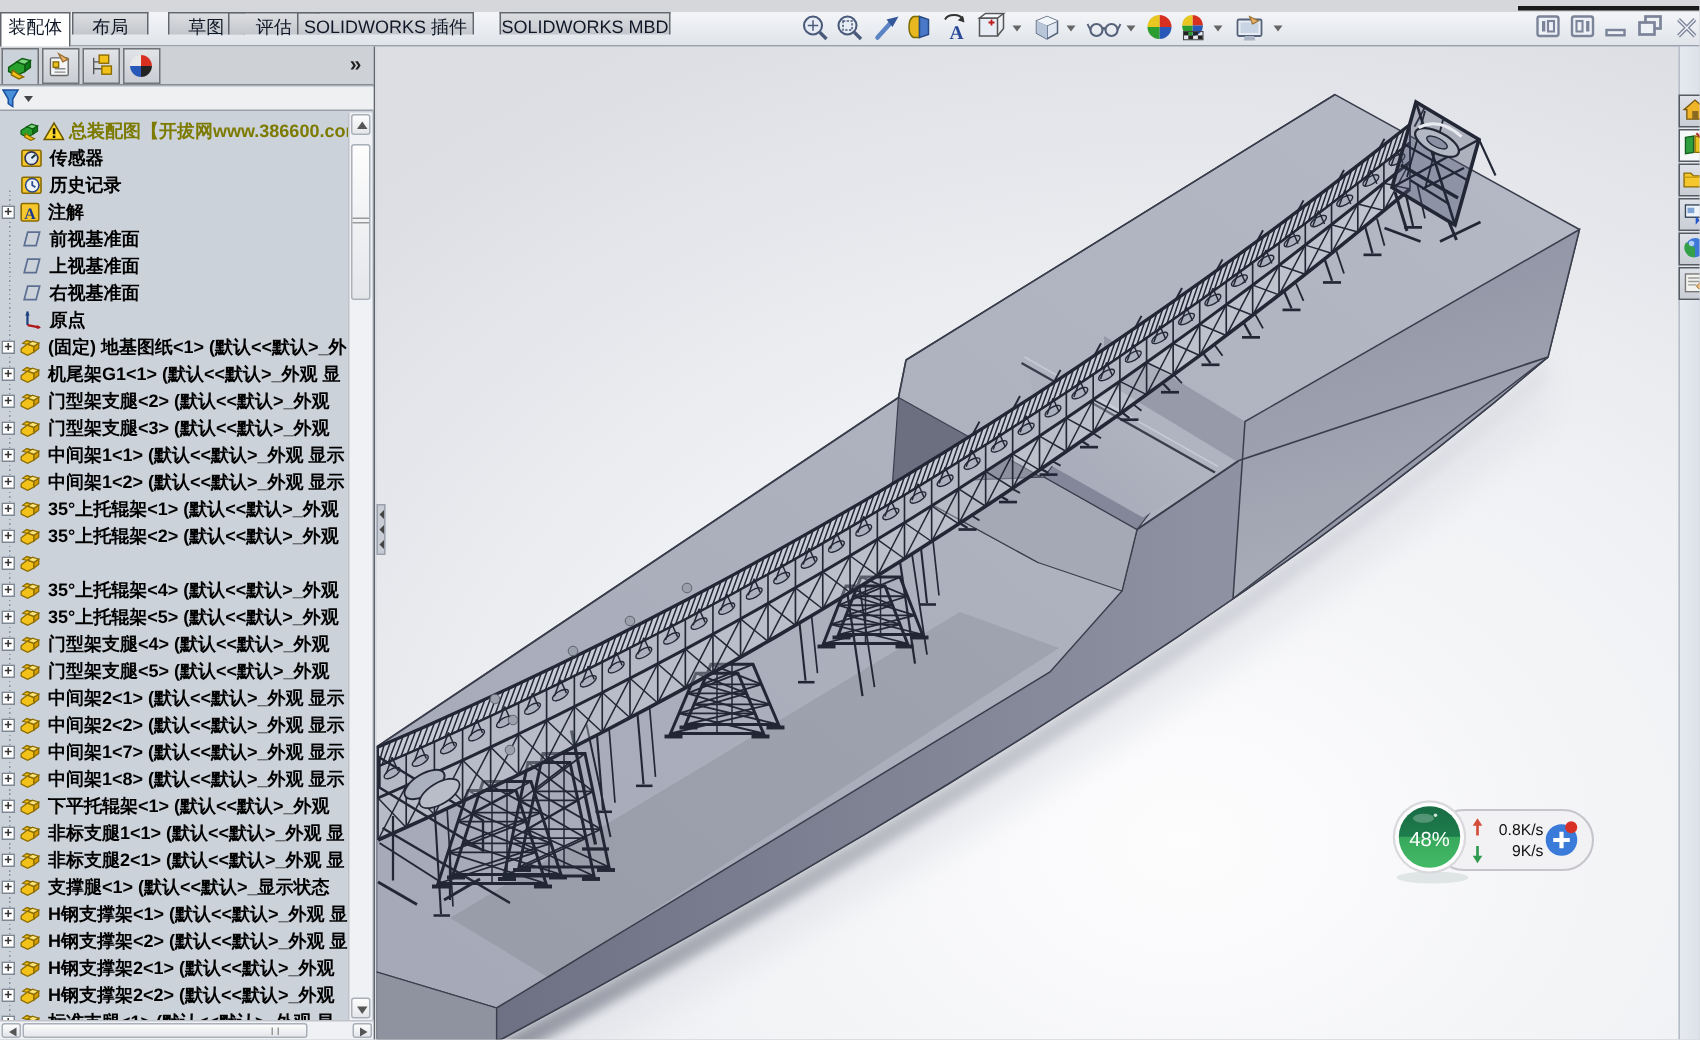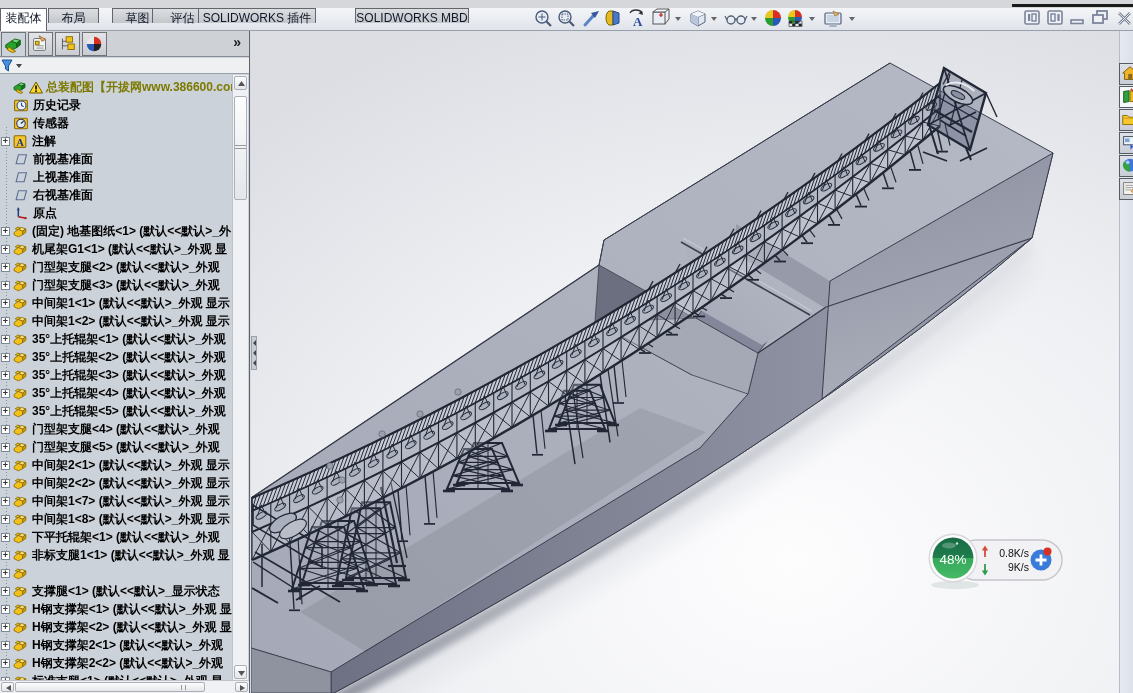--- a/index.html
+++ b/index.html
@@ -538,21 +538,21 @@
         <line x1="960.0" y1="161.0" x2="987.0" y2="148.0" stroke="#222736" stroke-width="1.8"></line>
         <line x1="986.0" y1="93.0" x2="997.0" y2="117.0" stroke="#222736" stroke-width="1.4"></line>
       </g>
     </g>
   </svg>
 <div class="tab tab-act" style="left:0px;width:47px;">装配体</div>
 <div class="tab" style="left:48px;width:51px;">布局</div>
 <div class="tab" style="left:112px;width:51px;">草图</div>
 <div class="tab" style="left:152px;width:61px;">评估</div>
 <div class="tab" style="left:198px;width:118px;">SOLIDWORKS 插件</div>
-<div class="tab" style="left:333px;width:114px;margin-left:22px;">SOLIDWORKS MBD</div>
+<div class="tab" style="left:333px;width:114px;">SOLIDWORKS MBD</div>
 <svg width="340" height="24" viewBox="0 0 340 24" style="position:absolute;left:533px;top:7px">
     <circle cx="9" cy="10" r="6" fill="#e8edf5" stroke="#4a5a7a" stroke-width="1.4"></circle>
     <path d="M13.5 14.5 L18 19" stroke="#4a5a7a" stroke-width="2.2"></path>
     <path d="M9 6.5 V13.5 M5.5 10 H12.5" stroke="#4a5a7a" stroke-width="1"></path>
     <circle cx="32" cy="10" r="6" fill="#e8edf5" stroke="#4a5a7a" stroke-width="1.4"></circle>
     <path d="M36.5 14.5 L41 19" stroke="#4a5a7a" stroke-width="2.2"></path>
     <rect x="29" y="7" width="6" height="6" fill="none" stroke="#4a5a7a" stroke-width="1" stroke-dasharray="1.5 1"></rect>
     <path d="M52 18 L61 8" stroke="#5b84c4" stroke-width="3" stroke-linecap="round"></path>
     <path d="M58 6 L66 4 L62 11 Z" fill="#35589a"></path>
     <path d="M76 4 C72 6 72 16 76 18 L80 18 L80 4 Z" fill="#e8b820" stroke="#7a6a00"></path>
@@ -654,33 +654,33 @@
           <path d="M16.5 14 L23 3 L29.5 14 Z" fill="#ffd829" stroke="#6b5a00" stroke-width="1"></path>
           <rect x="22.2" y="6.5" width="1.7" height="4" fill="#111"></rect>
           <rect x="22.2" y="11.4" width="1.7" height="1.6" fill="#111"></rect>
         </svg>
         <span class="tl" style="color:#7d7a00">总装配图【开拔网www.386600.com】</span>
       </div>
 <div class="trow">
         <span class="pbe"></span>
         <svg class="ti" viewBox="0 0 16 16">
           <rect x="1.5" y="3" width="12" height="10" rx="1" fill="#f6c62d" stroke="#8a6b00"></rect>
+          <circle cx="7.5" cy="8" r="4" fill="#dfe9f5" stroke="#335"></circle>
+          <path d="M7.5 8 L10 5.8" stroke="#133" stroke-width="1.1"></path>
+        </svg>
+        <span class="tl">传感器</span>
+      </div>
+<div class="trow">
+        <span class="pbe"></span>
+        <svg class="ti" viewBox="0 0 16 16">
+          <rect x="1.5" y="3" width="12" height="10" rx="1" fill="#f6c62d" stroke="#8a6b00"></rect>
           <circle cx="8" cy="8" r="4.2" fill="#eef3fa" stroke="#2a4a8a"></circle>
           <path d="M8 5.5 L8 8 L10 9.2" stroke="#2a4a8a" stroke-width="1.1" fill="none"></path>
         </svg>
         <span class="tl">历史记录</span>
-      </div>
-<div class="trow">
-        <span class="pbe"></span>
-        <svg class="ti" viewBox="0 0 16 16">
-          <rect x="1.5" y="3" width="12" height="10" rx="1" fill="#f6c62d" stroke="#8a6b00"></rect>
-          <circle cx="7.5" cy="8" r="4" fill="#dfe9f5" stroke="#335"></circle>
-          <path d="M7.5 8 L10 5.8" stroke="#133" stroke-width="1.1"></path>
-        </svg>
-        <span class="tl">传感器</span>
       </div>
 <div class="trow">
         <span class="pb">+</span>
         <svg class="ti" viewBox="0 0 16 16">
           <rect x="2" y="2.5" width="11" height="11" rx="1" fill="#f6c62d" stroke="#8a6b00"></rect>
           <text x="7.5" y="12" font-size="10" font-weight="bold" fill="#193a8a" text-anchor="middle" font-family="Liberation Serif">A</text>
         </svg>
         <span class="tl">注解</span>
       </div>
 <div class="trow">
@@ -795,21 +795,20 @@
         <span class="tl">35°上托辊架&lt;2&gt; (默认&lt;&lt;默认&gt;_外观</span>
       </div>
 <div class="trow">
         <span class="pb">+</span>
         <svg class="ti" viewBox="0 0 16 16">
           <path d="M2 9 L6 6 L10 7.5 L10 11 L6 13 L2 11 Z" fill="#f2c21a" stroke="#8a6b00" stroke-width="0.8"></path>
           <path d="M6 6 L10 7.5 L13 5.5 L9 4.2 Z" fill="#fbe27a" stroke="#8a6b00" stroke-width="0.8"></path>
           <path d="M10 7.5 L13 5.5 L13 8.8 L10 11 Z" fill="#d49c00" stroke="#8a6b00" stroke-width="0.8"></path>
           <path d="M3 5.5 L5.5 3.8 L8 4.6 L5.8 6.2 Z" fill="#f2c21a" stroke="#8a6b00" stroke-width="0.8"></path>
         </svg>
-        <span class="tl">35°上托辊架&lt;3&gt; (默认&lt;&lt;默认&gt;_外观</span>
       </div>
 <div class="trow">
         <span class="pb">+</span>
         <svg class="ti" viewBox="0 0 16 16">
           <path d="M2 9 L6 6 L10 7.5 L10 11 L6 13 L2 11 Z" fill="#f2c21a" stroke="#8a6b00" stroke-width="0.8"></path>
           <path d="M6 6 L10 7.5 L13 5.5 L9 4.2 Z" fill="#fbe27a" stroke="#8a6b00" stroke-width="0.8"></path>
           <path d="M10 7.5 L13 5.5 L13 8.8 L10 11 Z" fill="#d49c00" stroke="#8a6b00" stroke-width="0.8"></path>
           <path d="M3 5.5 L5.5 3.8 L8 4.6 L5.8 6.2 Z" fill="#f2c21a" stroke="#8a6b00" stroke-width="0.8"></path>
         </svg>
         <span class="tl">35°上托辊架&lt;4&gt; (默认&lt;&lt;默认&gt;_外观</span>
@@ -905,20 +904,21 @@
         <span class="tl">非标支腿1&lt;1&gt; (默认&lt;&lt;默认&gt;_外观 显</span>
       </div>
 <div class="trow">
         <span class="pb">+</span>
         <svg class="ti" viewBox="0 0 16 16">
           <path d="M2 9 L6 6 L10 7.5 L10 11 L6 13 L2 11 Z" fill="#f2c21a" stroke="#8a6b00" stroke-width="0.8"></path>
           <path d="M6 6 L10 7.5 L13 5.5 L9 4.2 Z" fill="#fbe27a" stroke="#8a6b00" stroke-width="0.8"></path>
           <path d="M10 7.5 L13 5.5 L13 8.8 L10 11 Z" fill="#d49c00" stroke="#8a6b00" stroke-width="0.8"></path>
           <path d="M3 5.5 L5.5 3.8 L8 4.6 L5.8 6.2 Z" fill="#f2c21a" stroke="#8a6b00" stroke-width="0.8"></path>
         </svg>
+        <span class="tl">非标支腿2&lt;1&gt; (默认&lt;&lt;默认&gt;_外观 显</span>
       </div>
 <div class="trow">
         <span class="pb">+</span>
         <svg class="ti" viewBox="0 0 16 16">
           <path d="M2 9 L6 6 L10 7.5 L10 11 L6 13 L2 11 Z" fill="#f2c21a" stroke="#8a6b00" stroke-width="0.8"></path>
           <path d="M6 6 L10 7.5 L13 5.5 L9 4.2 Z" fill="#fbe27a" stroke="#8a6b00" stroke-width="0.8"></path>
           <path d="M10 7.5 L13 5.5 L13 8.8 L10 11 Z" fill="#d49c00" stroke="#8a6b00" stroke-width="0.8"></path>
           <path d="M3 5.5 L5.5 3.8 L8 4.6 L5.8 6.2 Z" fill="#f2c21a" stroke="#8a6b00" stroke-width="0.8"></path>
         </svg>
         <span class="tl">支撑腿&lt;1&gt; (默认&lt;&lt;默认&gt;_显示状态</span>

